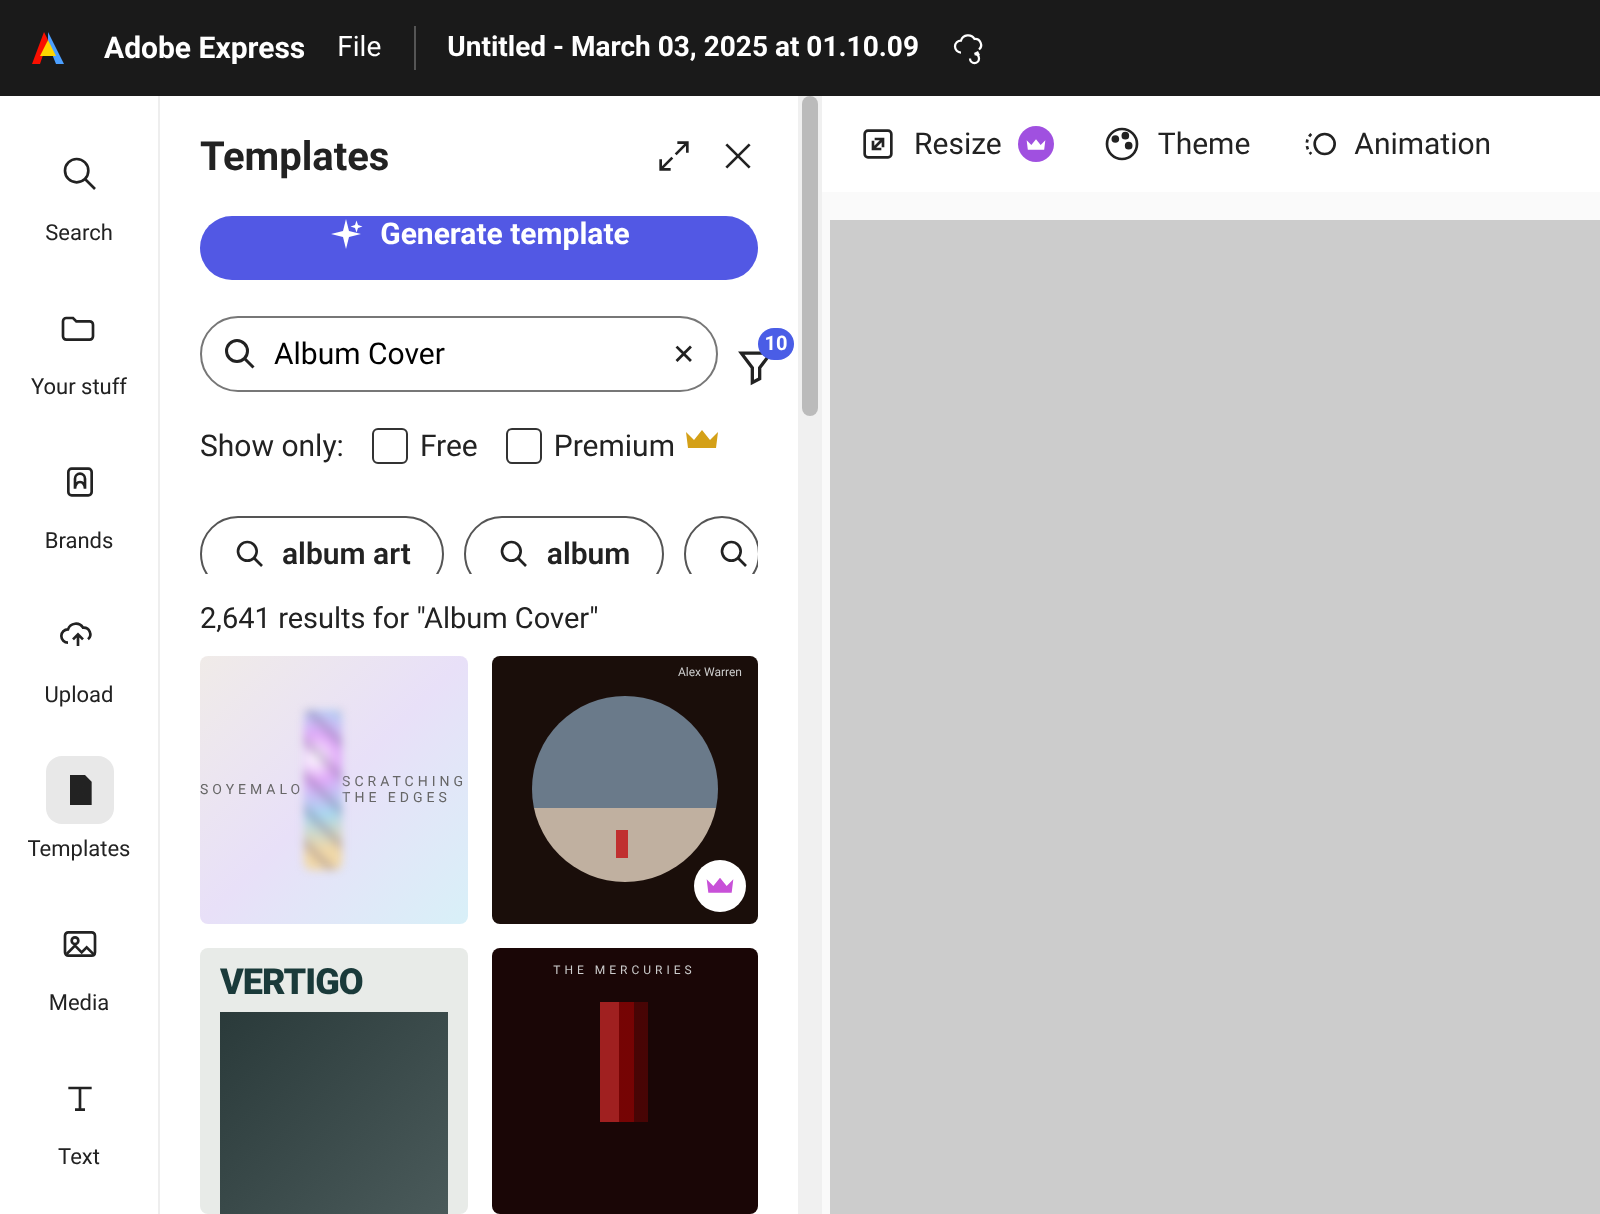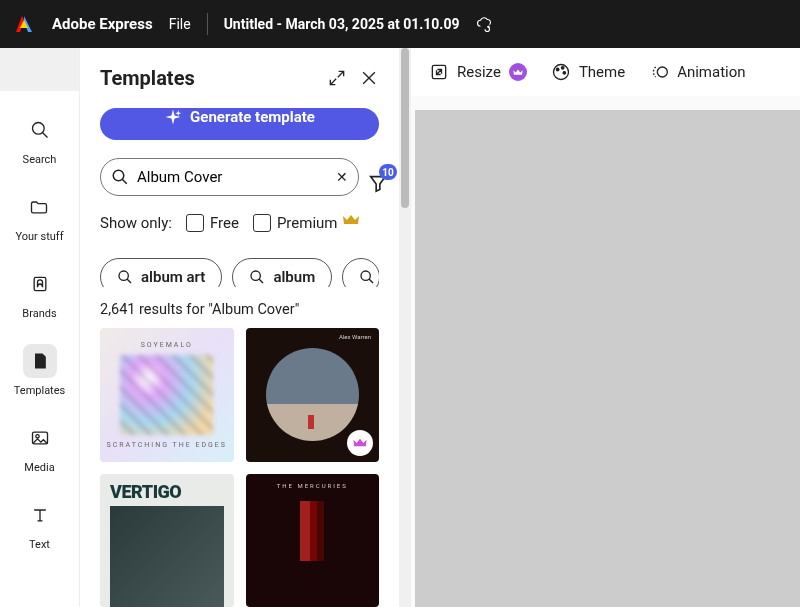--- a/index.html
+++ b/index.html
@@ -7,21 +7,21 @@
   .topbar { height: 48px; background: #1a1a1a; display: flex; align-items: center; padding: 0 12px; gap: 16px; color: #fff; }
   .logo { width: 24px; height: 24px; }
   .brand { font-weight: 700; font-size: 15px; }
   .file-menu { font-size: 14px; }
   .vdiv { height: 22px; width: 1px; background: #555; }
   .doc-title { font-weight: 700; font-size: 14px; }
   .cloud { width: 18px; height: 18px; fill: none; stroke: #fff; stroke-width: 1.5; }
   .trial-btn { margin-left: auto; background: linear-gradient(90deg, #e835a0, #4b5fd6, #2a6be8); padding: 10px 20px; border-radius: 22px; display: flex; align-items: center; gap: 8px; font-weight: 700; font-size: 15px; cursor: pointer; }
   .crown { width: 16px; height: 12px; fill: #fff; }
   .content { display: flex; height: calc(607px - 48px); }
-  .leftnav { width: 79px; background: #fff; display: flex; flex-direction: column; align-items: center; padding-top: 18px; gap: 8px; margin-top: 43px; }
+  .leftnav { width: 79px; background: #fff; display: flex; flex-direction: column; align-items: center; padding-top: 18px; gap: 8px; }
   .nav-item { display: flex; flex-direction: column; align-items: center; gap: 6px; cursor: pointer; font-size: 11px; color: #222; padding: 4px 0 12px 0; }
   .nav-icon-wrap { width: 34px; height: 34px; display: flex; align-items: center; justify-content: center; border-radius: 8px; }
   .nav-item.active .nav-icon-wrap { background: #e8e8e8; }
   .nav-icon { width: 20px; height: 20px; fill: none; stroke: #222; stroke-width: 1.6; }
   .nav-icon.filled { fill: #222; stroke: none; }
   .panel { width: 320px; background: #fff; display: flex; flex-direction: column; padding: 18px 20px 0 20px; position: relative; border-left: 1px solid #eee; }
   .panel-head { display: flex; align-items: center; }
   .panel-title { font-size: 20px; font-weight: 700; color: #222; }
   .panel-head .spacer { flex: 1; }
   .head-icon { width: 20px; height: 20px; stroke: #222; stroke-width: 1.6; fill: none; cursor: pointer; margin-left: 12px; }
@@ -40,21 +40,21 @@
   .chk-label { display: flex; gap: 6px; cursor: pointer; }
   .mini-crown { width: 16px; height: 12px; }
   .chips { margin-top: 26px; display: flex; gap: 10px; overflow: hidden; }
   .chip { border: 1.6px solid #555; border-radius: 20px; height: 38px; padding: 0 16px; display: flex; align-items: center; gap: 8px; font-size: 15px; font-weight: 600; color: #222; cursor: pointer; flex-shrink: 0; }
   .chip svg { width: 16px; height: 16px; stroke: #222; stroke-width: 2; fill: none; }
   .chip.partial { padding-right: 4px; }
   .results-text { margin-top: 14px; font-size: 14.5px; color: #222; }
   .results-text span.q { font-weight: 400; }
   .grid { margin-top: 10px; display: grid; grid-template-columns: 1fr 1fr; gap: 12px; }
   .thumb { width: 100%; aspect-ratio: 1; border-radius: 4px; background: #ccc; position: relative; overflow: hidden; cursor: pointer; }
-  .thumb1 { background: linear-gradient(135deg, #f0ebe8, #e8e0f8, #d8f0f8); display: flex; flex-direction: column; align-items: center; justify-content: center; font-size: 7px; letter-spacing: 2px; color: #666; }
+  .thumb1 { background: linear-gradient(135deg, #f0ebe8, #e8e0f8, #d8f0f8); display: flex; align-items: center; justify-content: center; font-size: 7px; letter-spacing: 2px; color: #666; }
   .holo { width: 70%; height: 60%; background: radial-gradient(circle at 30% 30%, #fff, #e0a8f8 20%, #a8d8f0 50%, #f0d8a8 80%); border-radius: 4px; margin: 6px 0; filter: blur(2px); position: relative; }
   .holo::after { content: ""; position: absolute; inset: 0; background: repeating-linear-gradient(45deg, transparent 0 8px, rgba(100,80,120,0.25) 8px 12px); }
   .thumb2 { background: #1a0e0a; display: flex; flex-direction: column; align-items: center; justify-content: center; }
   .t2top { position: absolute; top: 5px; right: 8px; font-size: 6px; color: #ccc; }
   .circle-img { width: 70%; height: 70%; border-radius: 50%; background: linear-gradient(#6a7a8a 0 60%, #c0b0a0 60% 100%); position: relative; }
   .circle-img::after { content: ""; position: absolute; bottom: 12px; left: 45%; width: 6px; height: 14px; background: #c03030; }
   .prem-badge { position: absolute; bottom: 6px; right: 6px; width: 26px; height: 26px; background: #fff; border-radius: 50%; display: flex; align-items: center; justify-content: center; }
   .prem-badge .mini-crown { width: 14px; height: 10px; }
   .thumb3 { background: #e8ebe8; display: flex; flex-direction: column; }
   .t3title { font-size: 18px; font-weight: 900; letter-spacing: -0.5px; line-height: 0.9; color: #1a3a3a; margin: 10px 0 6px 10px; }
@@ -113,20 +113,29 @@
     </div>
     <div class="nav-item">
       <div class="nav-icon-wrap">
           <svg class="nav-icon" viewBox="0 0 24 24">
             <rect x="5" y="4" width="14" height="16" rx="2"></rect>
             <path d="M9 16 a3 4 0 0 1 6 0 M9 16 v-6 a3 3 0 0 1 6 0 v6"></path>
           </svg>
         </div>
       <span>Brands</span>
     </div>
+    <div class="nav-item">
+      <div class="nav-icon-wrap">
+          <svg class="nav-icon" viewBox="0 0 24 24">
+            <path d="M6 16 a4 4 0 0 1 0-8 a5 5 0 0 1 9 -1 a4 4 0 0 1 3 7"></path>
+            <path d="M12 18 v-7 M9 14 l3-3 l3 3"></path>
+          </svg>
+        </div>
+      <span>Upload</span>
+    </div>
     <div class="nav-item active">
       <div class="nav-icon-wrap">
           <svg class="nav-icon filled" viewBox="0 0 24 24">
             <path d="M6 3 h9 l4 4 v14 H6 Z M10 8 l5 8 M15 8 l-5 8"></path>
           </svg>
         </div>
       <span>Templates</span>
     </div>
     <div class="nav-item">
       <div class="nav-icon-wrap">

